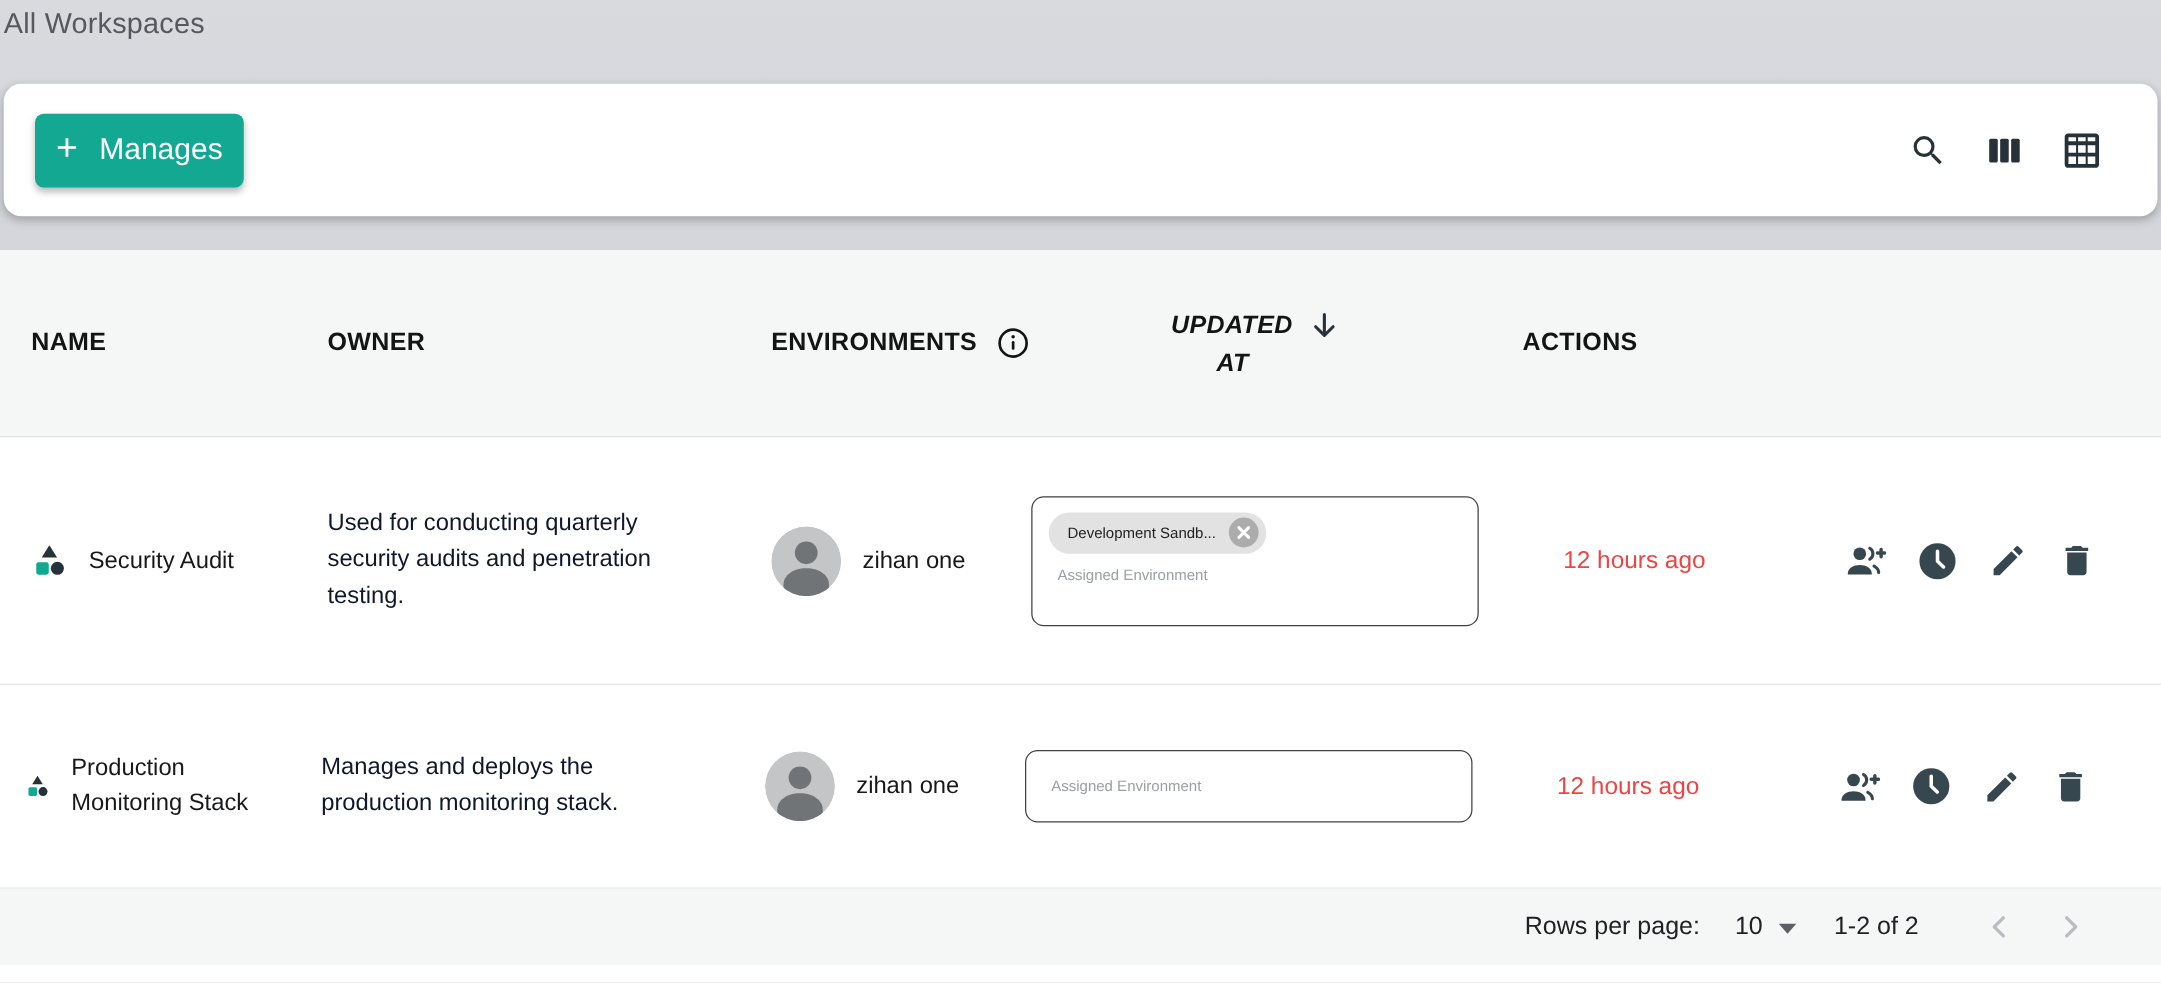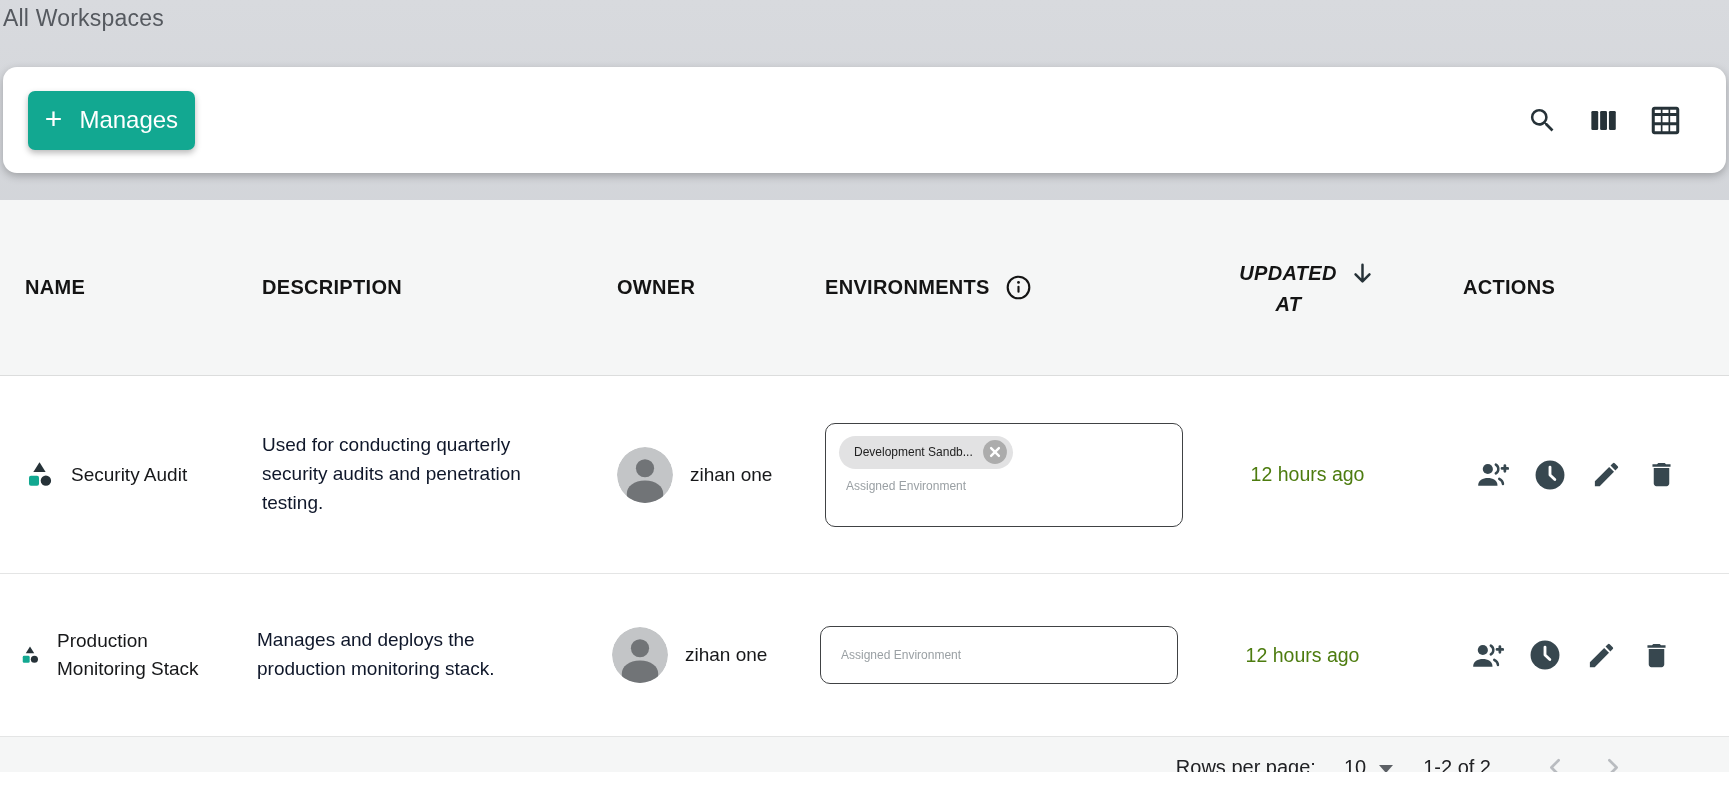--- a/index.html
+++ b/index.html
@@ -38,21 +38,21 @@
   .tool-icon-btn { background:none; border:none; cursor:pointer; display:flex; align-items:center; }
 
   
   .table-area { position:absolute; top:200px; left:0; right:0; background:#ffffff; }
   .grid-row {
     display:grid;
     grid-template-columns:237px 355px 208px 360px 245px 1fr;
     padding-left:25px; align-items:center;
   }
   .thead {
-    height:176px; background:#f5f6f6; border-bottom:1px solid #dcdddd;
+    height:150px; background:#f5f6f6; border-bottom:1px solid #dcdddd;
     font-size:20px; font-weight:600; color:#141414; letter-spacing:.3px;text-align:center;
   }
   .th { display:flex; align-items:center; }
   .th-env { gap:15px; }
   .th-updated { flex-direction:column; justify-content:center; align-items:center; gap:6px;font-style:italic; }
   .th-updated .line1 { display:flex; align-items:center; gap:12px; }
   .th-updated .line2 { transform:translateX(-19px); }
   .th-actions { padding-left:33px; }
 
   .data-row { background:#ffffff; border-bottom:1px solid #e4e5e5; font-size:19px; }
@@ -73,30 +73,30 @@
   .env-box.empty { height:58px; display:flex; align-items:center; padding:0 20px; }
   .env-chip {
     display:inline-flex; align-items:center; gap:9px;
     height:33px; background:#e2e2e3; border-radius:17px;
     padding:0 5px 0 15px; font-size:12px; color:#222; cursor:default;
   }
   .chip-x { background:none; border:none; cursor:pointer; display:flex; align-items:center; padding:0; }
   .env-placeholder { color:#9aa0a4; font-size:12px; margin-top:10px; margin-left:7px; }
   .env-box.empty .env-placeholder { margin:0; }
 
-  .updated-cell { text-align:center; font-size:19.5px; color:#4d7c0f; }
+  .updated-cell { text-align:center; font-size:19.5px; color:#ef4444; }
 
   .actions-cell { display:flex; align-items:center; gap:24px; padding-left:46px; }
   .action-btn { background:none; border:none; cursor:pointer; display:flex; align-items:center; }
 
   
   .table-footer {
     height:61px; background:#f5f6f6;
     display:flex; align-items:center; justify-content:flex-end;
-    font-size:20px; color:#202124; padding-right:102px;
+    font-size:20px; color:#202124; padding-right:58px;
   }
   .rpp-select { display:flex; align-items:center; gap:13px; margin:0 30px 0 28px; cursor:pointer; }
   .caret-down {
     width:0; height:0; border-left:7px solid transparent; border-right:7px solid transparent;
     border-top:8px solid #5c6065; margin-top:3px;
   }
   .range-label { margin-right:50px; }
   .pager { display:flex; align-items:center; gap:28px; }
   .pager-btn { background:none; border:none; display:flex; align-items:center; cursor:default; }
 
@@ -134,21 +134,20 @@
             <path d="M20 2H4c-1.1 0-2 .9-2 2v16c0 1.1.9 2 2 2h16c1.1 0 2-.9 2-2V4c0-1.1-.9-2-2-2zM8.6 19.8H4.2v-4.4h4.4v4.4zm0-6.6H4.2V8.8h4.4v4.4zm0-6.6H4.2V4.2h4.4v2.4zm5.6 13.2h-4.4v-4.4h4.4v4.4zm0-6.6h-4.4V8.8h4.4v4.4zm0-6.6h-4.4V4.2h4.4v2.4zm5.6 13.2h-4.4v-4.4h4.4v4.4zm0-6.6h-4.4V8.8h4.4v4.4zm0-6.6h-4.4V4.2h4.4v2.4z" fill="#263238"></path>
           </svg>
       </button>
     </div>
   </div>
 
   <div class="table-area">
 
     <div class="grid-row thead">
       <div class="th">NAME</div>
-      <div class="th">DESCRIPTION</div>
       <div class="th">OWNER</div>
       <div class="th th-env">
         <span>ENVIRONMENTS</span>
         <span style="display:flex;">
           <svg viewBox="0 0 24 24" width="27" height="27">
               <circle cx="12" cy="12" r="9.6" fill="none" stroke="#141414" stroke-width="1.9"></circle>
               <rect x="11.05" y="10.4" width="1.9" height="6.3" rx=".95" fill="#141414"></rect>
               <circle cx="12" cy="7.5" r="1.25" fill="#141414"></circle>
             </svg>
         </span>

